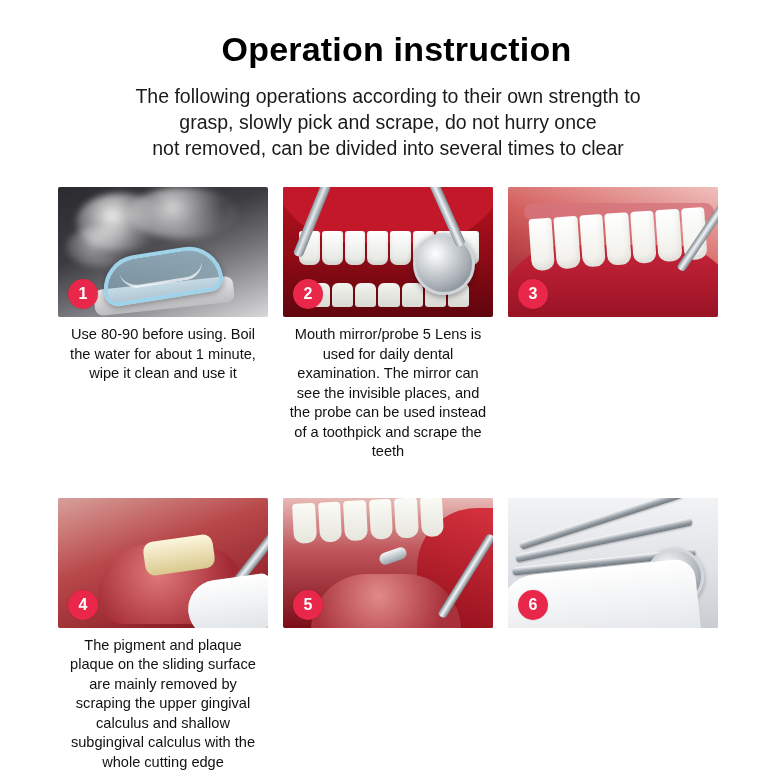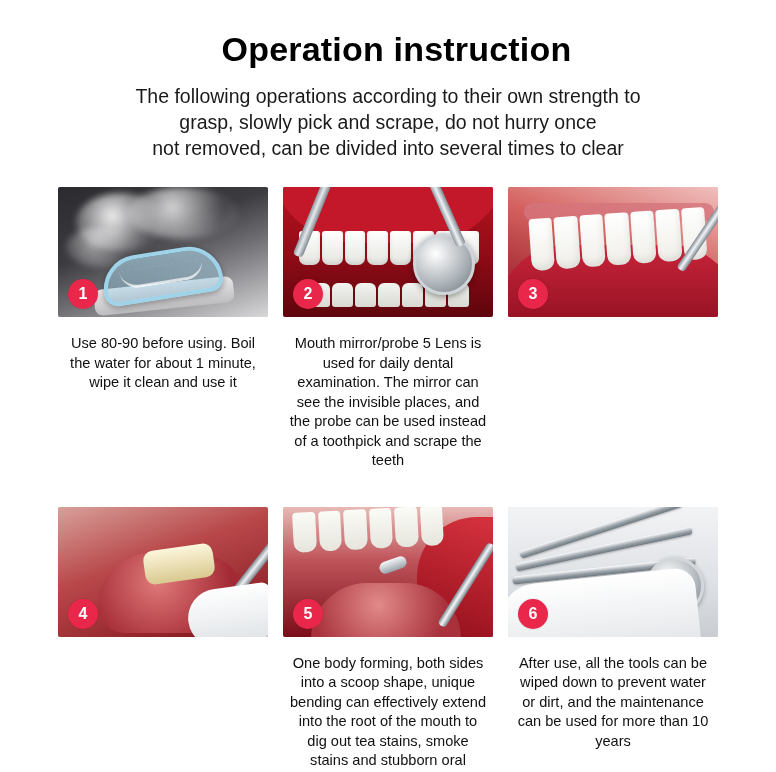--- a/index.html
+++ b/index.html
@@ -75,21 +75,21 @@
     align-items: center;
     justify-content: center;
     box-shadow: 0 0 0 1px rgba(0,0,0,0.05);
     z-index: 5;
   }
   .caption {
     font-size: 14.6px;
     line-height: 19.5px;
     text-align: center;
     color: #111111;
-    margin-top: 17px;
+    margin-top: 8px;
     padding: 0 2px;
     white-space: pre-line;
   }
 
   
   .art { position: absolute; inset: 0; }
 
   
   .art1 { background: linear-gradient(160deg,#2b2b2f 0%, #3b3b40 38%, #6d6d72 60%, #d8d8da 100%); }
   .art1 .steam {
@@ -329,63 +329,58 @@
     <div class="cell">
       <div class="thumb">
         <div class="art art4">
           <div class="tongue"></div>
           <div class="plaque"></div>
           <div class="probe"></div>
           <div class="glove"></div>
         </div>
         <div class="badge">4</div>
       </div>
+      <div class="caption">The pigment and plaque
+plaque on the sliding surface
+are mainly removed by
+scraping the upper gingival
+calculus and shallow
+subgingival calculus with the
+whole cutting edge</div>
     </div>
 
     <div class="cell">
       <div class="thumb">
         <div class="art art5">
           <div class="cheek"></div>
           <div class="teeth">
               <i></i>
               <i></i>
               <i></i>
               <i></i>
               <i></i>
               <i></i>
             </div>
           <div class="tongue"></div>
           <div class="tool"></div>
           <div class="tip"></div>
         </div>
         <div class="badge">5</div>
       </div>
-      <div class="caption">One body forming, both sides
-into a scoop shape, unique
-bending can effectively extend
-into the root of the mouth to
-dig out tea stains, smoke
-stains and stubborn oral
-residue</div>
     </div>
 
     <div class="cell">
       <div class="thumb">
         <div class="art art6">
           <div class="rod r1"></div>
           <div class="rod r2"></div>
           <div class="rod r3"></div>
           <div class="rod r4"></div>
           <div class="mirror"></div>
           <div class="cloth"></div>
         </div>
         <div class="badge">6</div>
       </div>
-      <div class="caption">After use, all the tools can be
-wiped down to prevent water
-or dirt, and the maintenance
-can be used for more than 10
-years</div>
     </div>
 
   </div>
 
 </div>
 
 </body></html>

